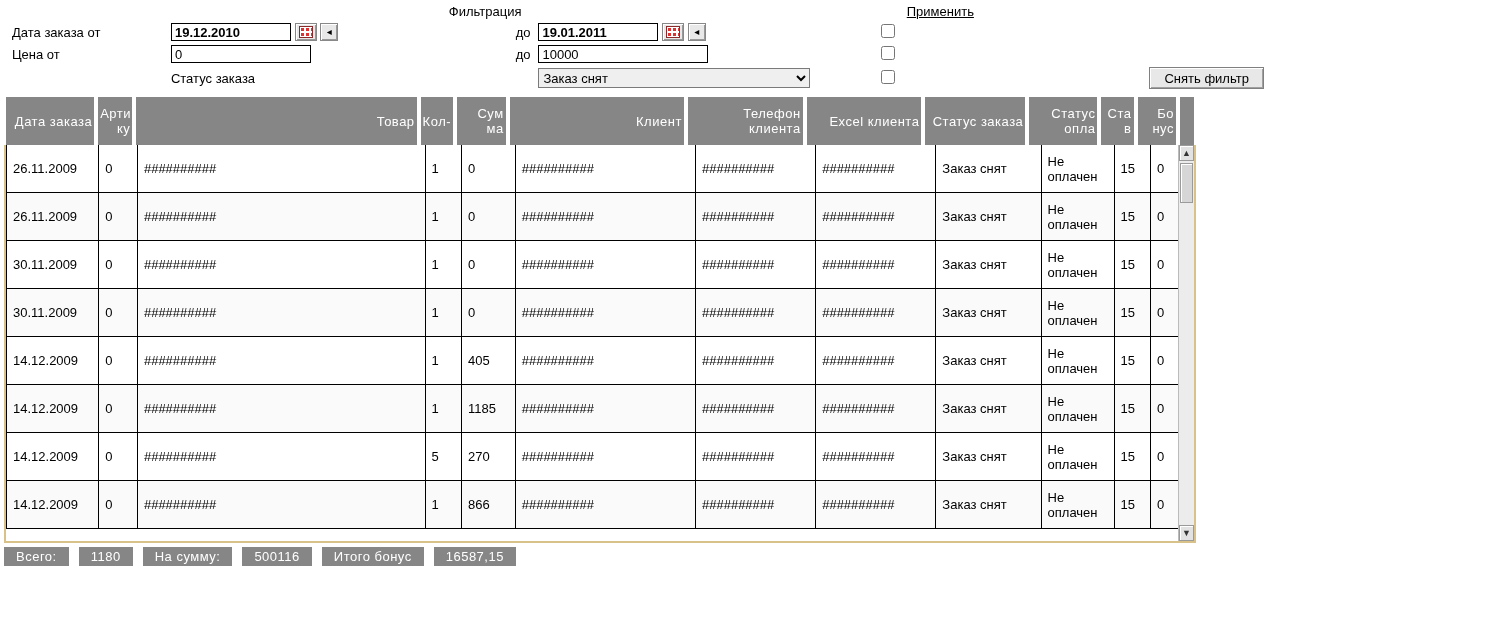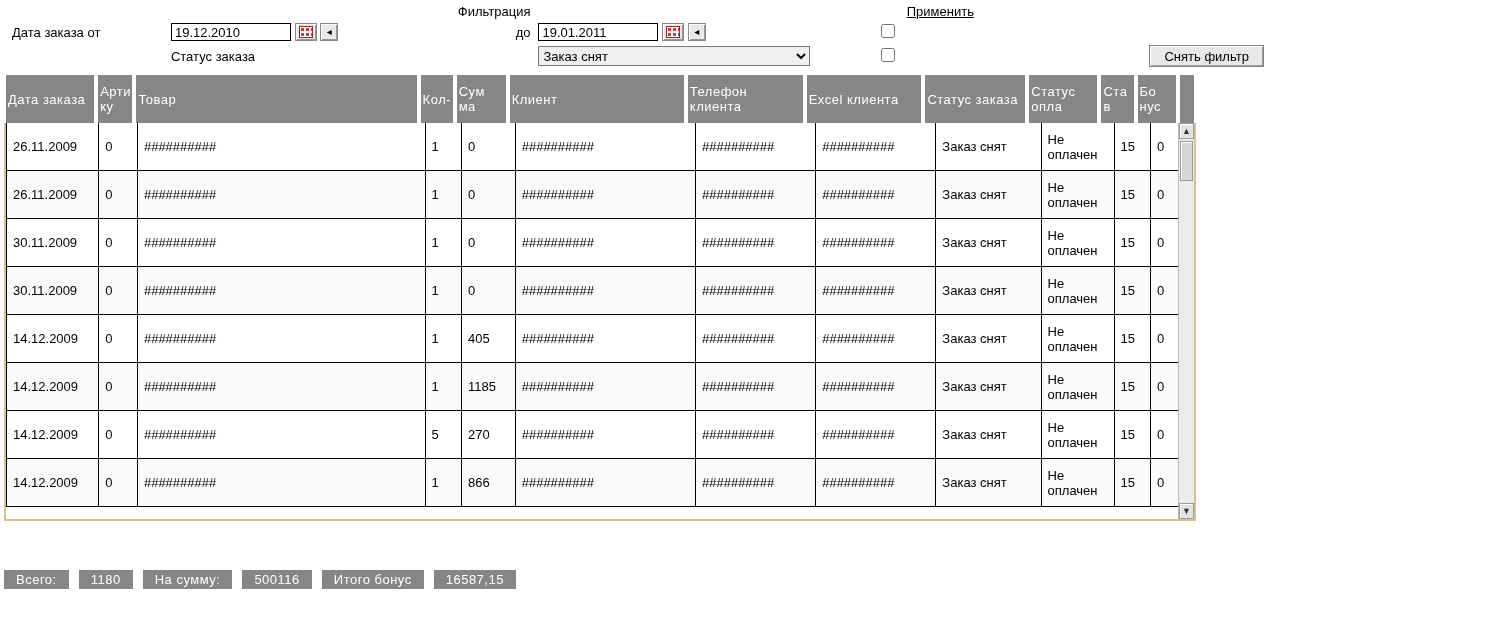--- a/index.html
+++ b/index.html
@@ -18,21 +18,21 @@
   .btn-cell   { width: 180px; text-align:right; }
   .btn-cell2  { width: 180px; text-align:left; }
 
   input[type="text"].inp {
     border: 1px solid #000;
     height: 18px;
     padding: 0 3px;
     font-family: inherit;
     font-size: 13px;
   }
-  .date-input { width: 120px; display:inline-block; vertical-align:middle;}
+  .date-input { width: 120px; display:inline-block; vertical-align:middle;font-weight:bold;}
   .num-input  { width: 140px; }
   .num-input2 { width: 170px; }
 
   .date-btn, .arrow-btn {
     display: inline-flex;
     align-items: center;
     justify-content: center;
     height: 18px;
     vertical-align: middle;
     background: #e8e8e8;
@@ -88,21 +88,21 @@
   table.grid {
     border-collapse: collapse;
     width: 100%;
     table-layout: fixed;
   }
   table.grid th {
     background: #868686;
     color: #fff;
     font-weight: normal;
     font-size: 13px;
-    text-align: left;
+    text-align: right;
     padding: 4px 2px;
     border-left: 4px solid #fff;
     border-right: 4px solid #fff;
     height: 48px;
     overflow: hidden;
     letter-spacing: 0.5px;
   }
   table.grid th:first-child { border-left: 2px solid #fff; }
   table.grid th:last-child { border-right: 2px solid #fff; }
 
@@ -146,33 +146,32 @@
     margin: 4px 0 0 4px;
     display: flex;
     gap: 10px;
   }
   .ft-cell {
     background: #868686;
     color: #fff;
     font-size: 13px;
     padding: 2px 12px;
     letter-spacing: 0.5px;
-    margin-top: 45px;
   }
 </style>
 </head>
 <body>
 
 <div class="filters">
 <table>
   <tbody>
         <tr>
     <td class="label-cell"></td>
     <td class="col2-cell"></td>
-    <td class="col3-cell" style="">Фильтрация</td>
+    <td class="col3-cell" style="text-align:center;">Фильтрация</td>
     <td class="col4-cell"></td>
     <td class="chk-cell" style="padding-left:30px;">Применить</td>
     <td class="btn-cell"></td>
     <td class="btn-cell2"></td>
   </tr>
 
   <tr>
     <td class="label-cell">Дата заказа от</td>
     <td class="col2-cell">
       <input type="text" class="inp date-input" value="19.12.2010" style="">
@@ -188,20 +187,29 @@
               <span class="cal-icon"></span>
             </span>
       <span class="arrow-btn">◂</span>
     </td>
     <td class="chk-cell"><input type="checkbox" class="ck" style=""></td>
     <td class="btn-cell"></td>
     <td class="btn-cell2"></td>
   </tr>
 
 
+  <tr>
+    <td class="label-cell">Цена от</td>
+    <td class="col2-cell"><input type="text" class="inp num-input" value="0" style=""></td>
+    <td class="col3-cell">до</td>
+    <td class="col4-cell"><input type="text" class="inp num-input2" value="10000" style=""></td>
+    <td class="chk-cell"><input type="checkbox" class="ck" style=""></td>
+    <td class="btn-cell"></td>
+    <td class="btn-cell2"></td>
+  </tr>
 
   <tr>
     <td class="label-cell"></td>
     <td class="col2-cell">Статус заказа</td>
     <td class="col3-cell"></td>
     <td class="col4-cell">
       <select class="sel" style="width:272px;">
         <option>Заказ снят</option>
       </select>
     </td>

